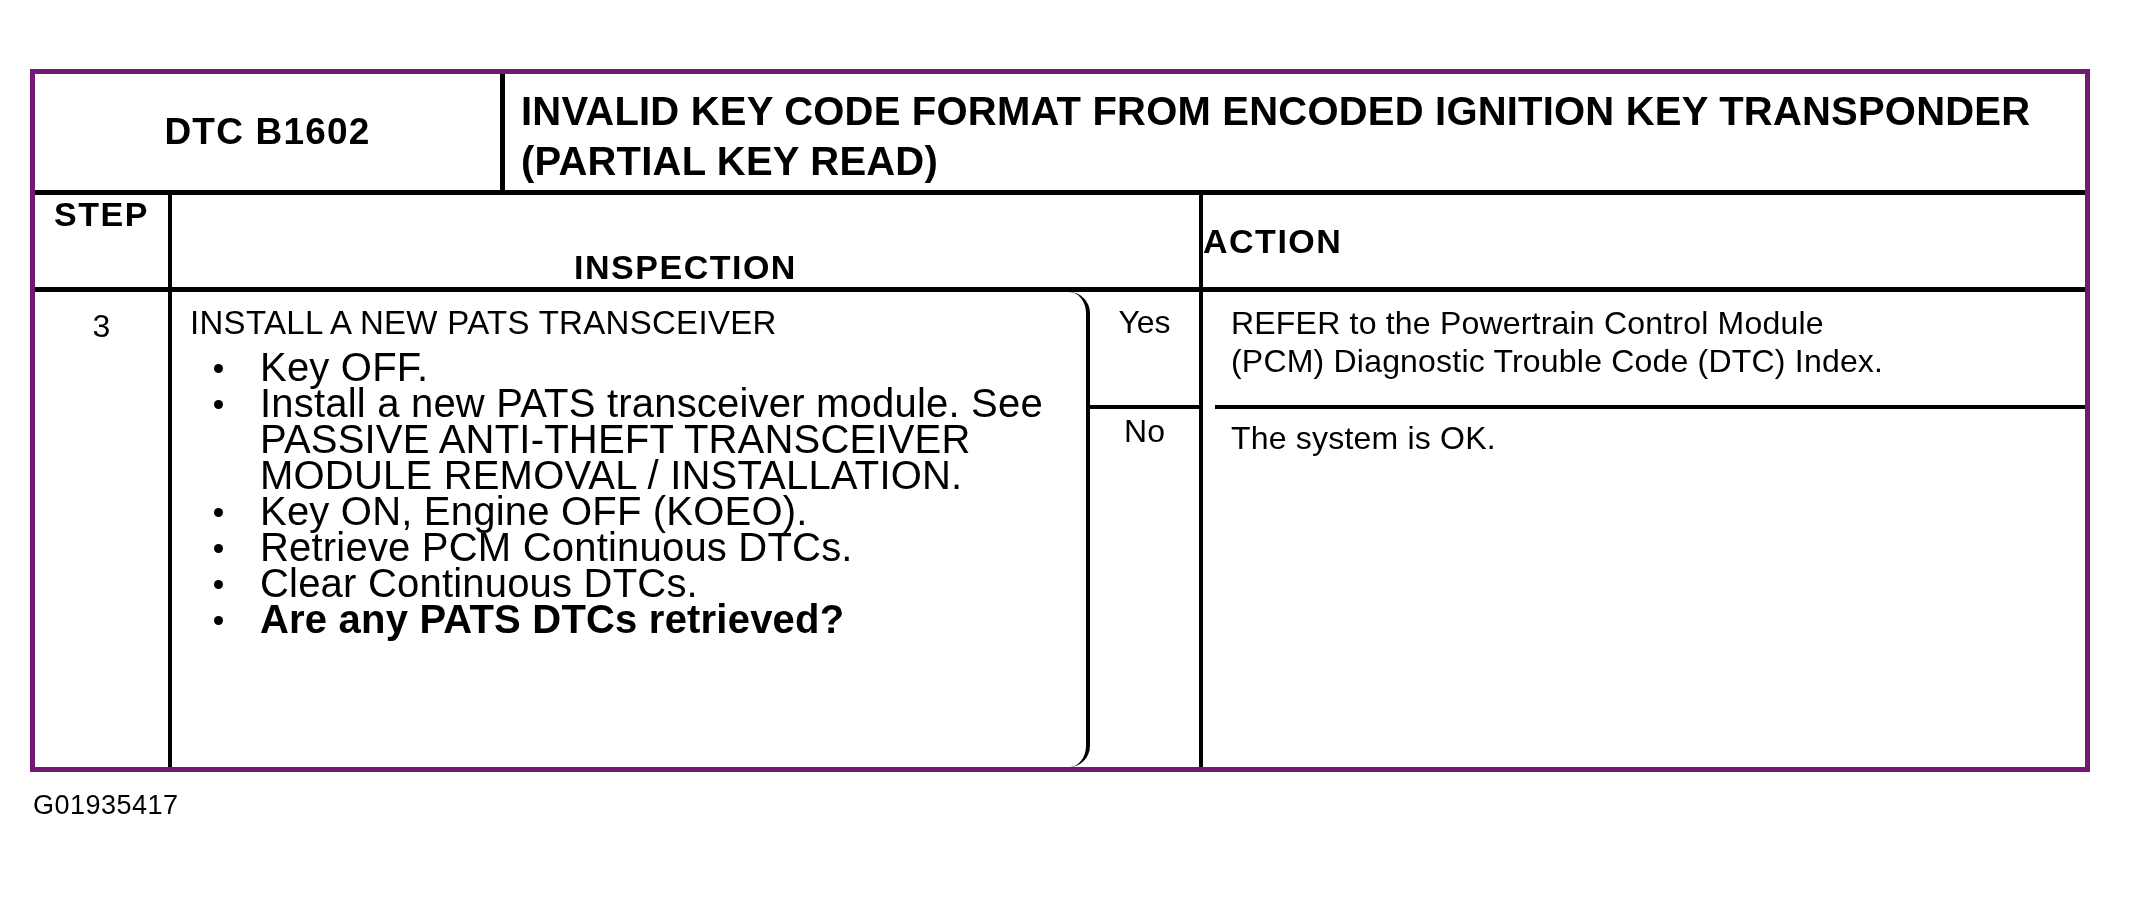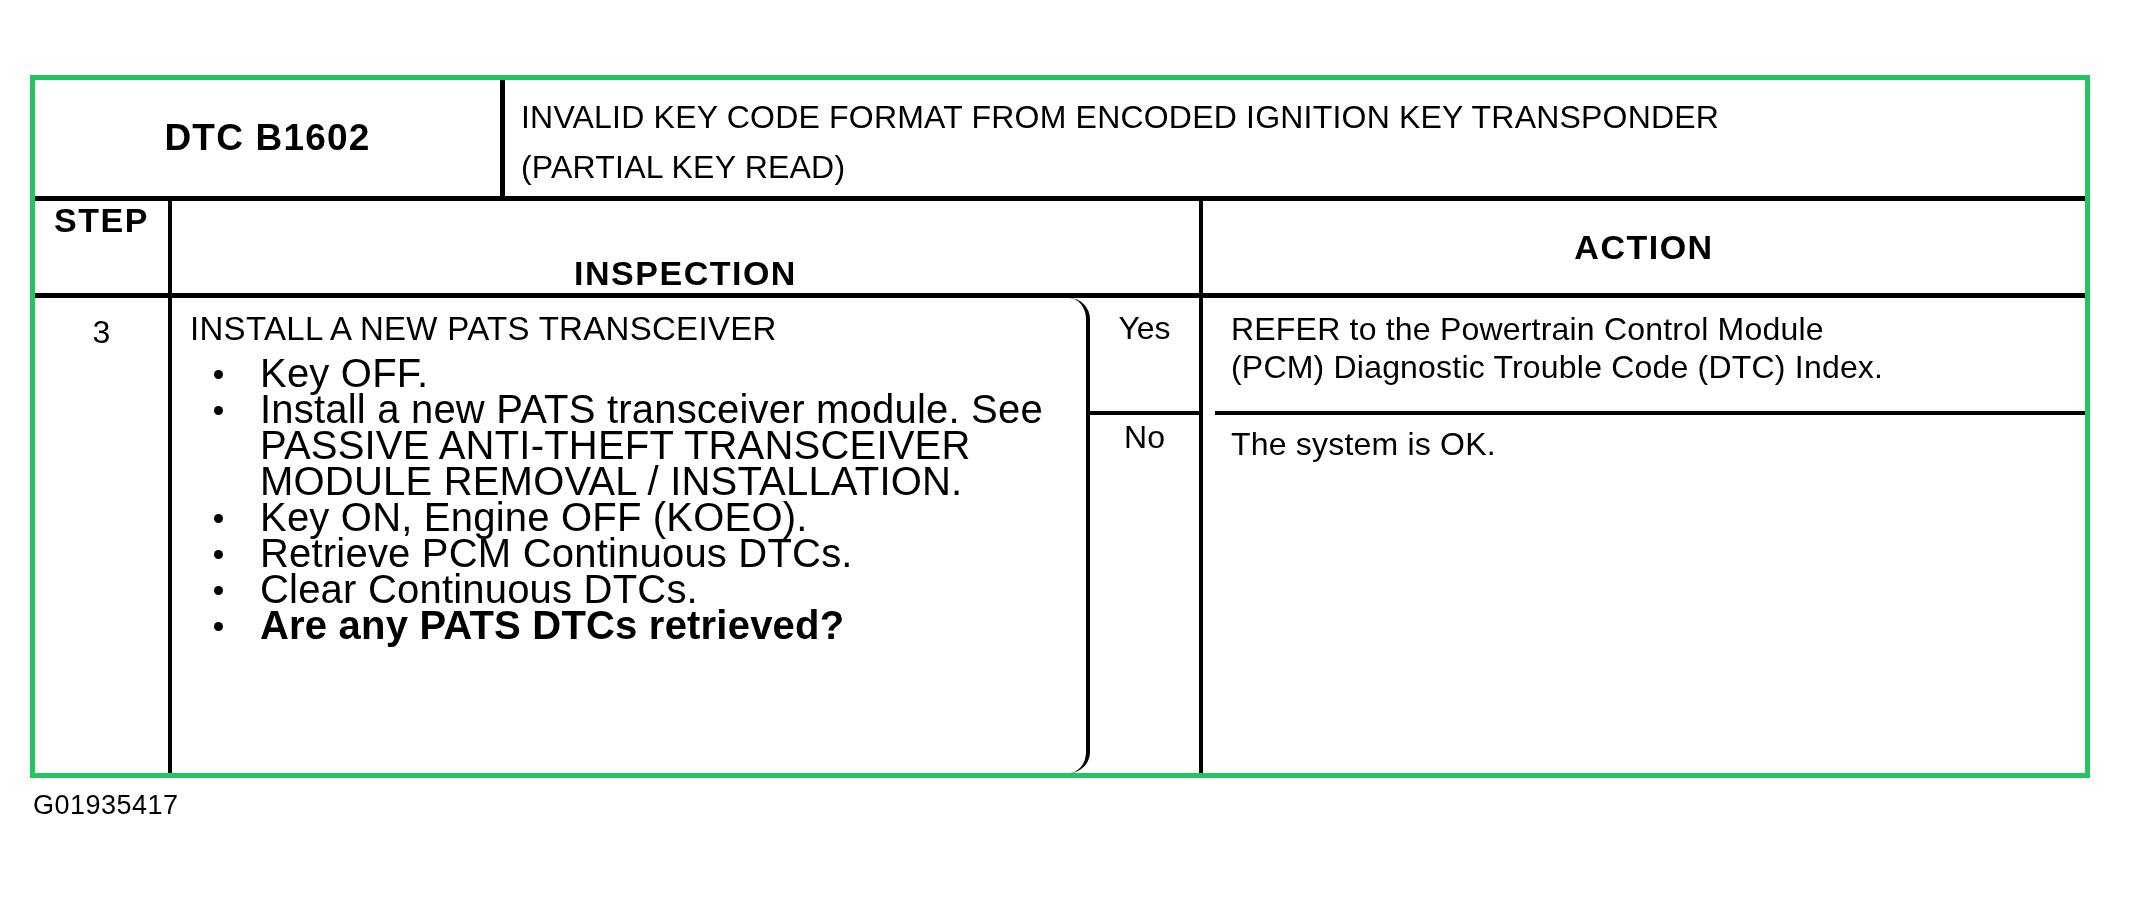--- a/index.html
+++ b/index.html
@@ -20,24 +20,24 @@
     width: 2129px;
     height: 897px;
     background: #ffffff;
     overflow: hidden;
   }
 
   
   .dtc-table {
     position: absolute;
     left: 30px;
-    top: 75px;
+    top: 69px;
     width: 2060px;
     height: 703px;
-    border: 5px solid #22c55e;
+    border: 5px solid #701a75;
     box-sizing: border-box;
     background: #ffffff;
   }
 
   
   .title-row {
     position: absolute;
     left: 0;
     top: 0;
     right: 0;
@@ -62,22 +62,22 @@
   }
   .dtc-title-cell {
     flex: 1 1 auto;
     box-sizing: border-box;
     padding: 12px 0 0 16px;
     display: flex;
     flex-direction: column;
     justify-content: flex-start;
   }
   .dtc-title-line {
-    font-size: 32px;
-    font-weight: normal;
+    font-size: 40px;
+    font-weight: bold;
     line-height: 50px;
     letter-spacing: 0.2px;
     white-space: nowrap;
   }
 
   
   .header-row {
     position: absolute;
     left: 0;
     top: 116px;
@@ -104,21 +104,20 @@
     box-sizing: border-box;
     display: flex;
     align-items: flex-end;
     justify-content: center;
   }
   .hdr-action {
     flex: 1 1 auto;
     box-sizing: border-box;
     display: flex;
     align-items: center;
-    justify-content: center;
   }
   .hdr-text {
     font-size: 34px;
     font-weight: bold;
     letter-spacing: 1.5px;
   }
 
   
   .body-row {
     position: absolute;

